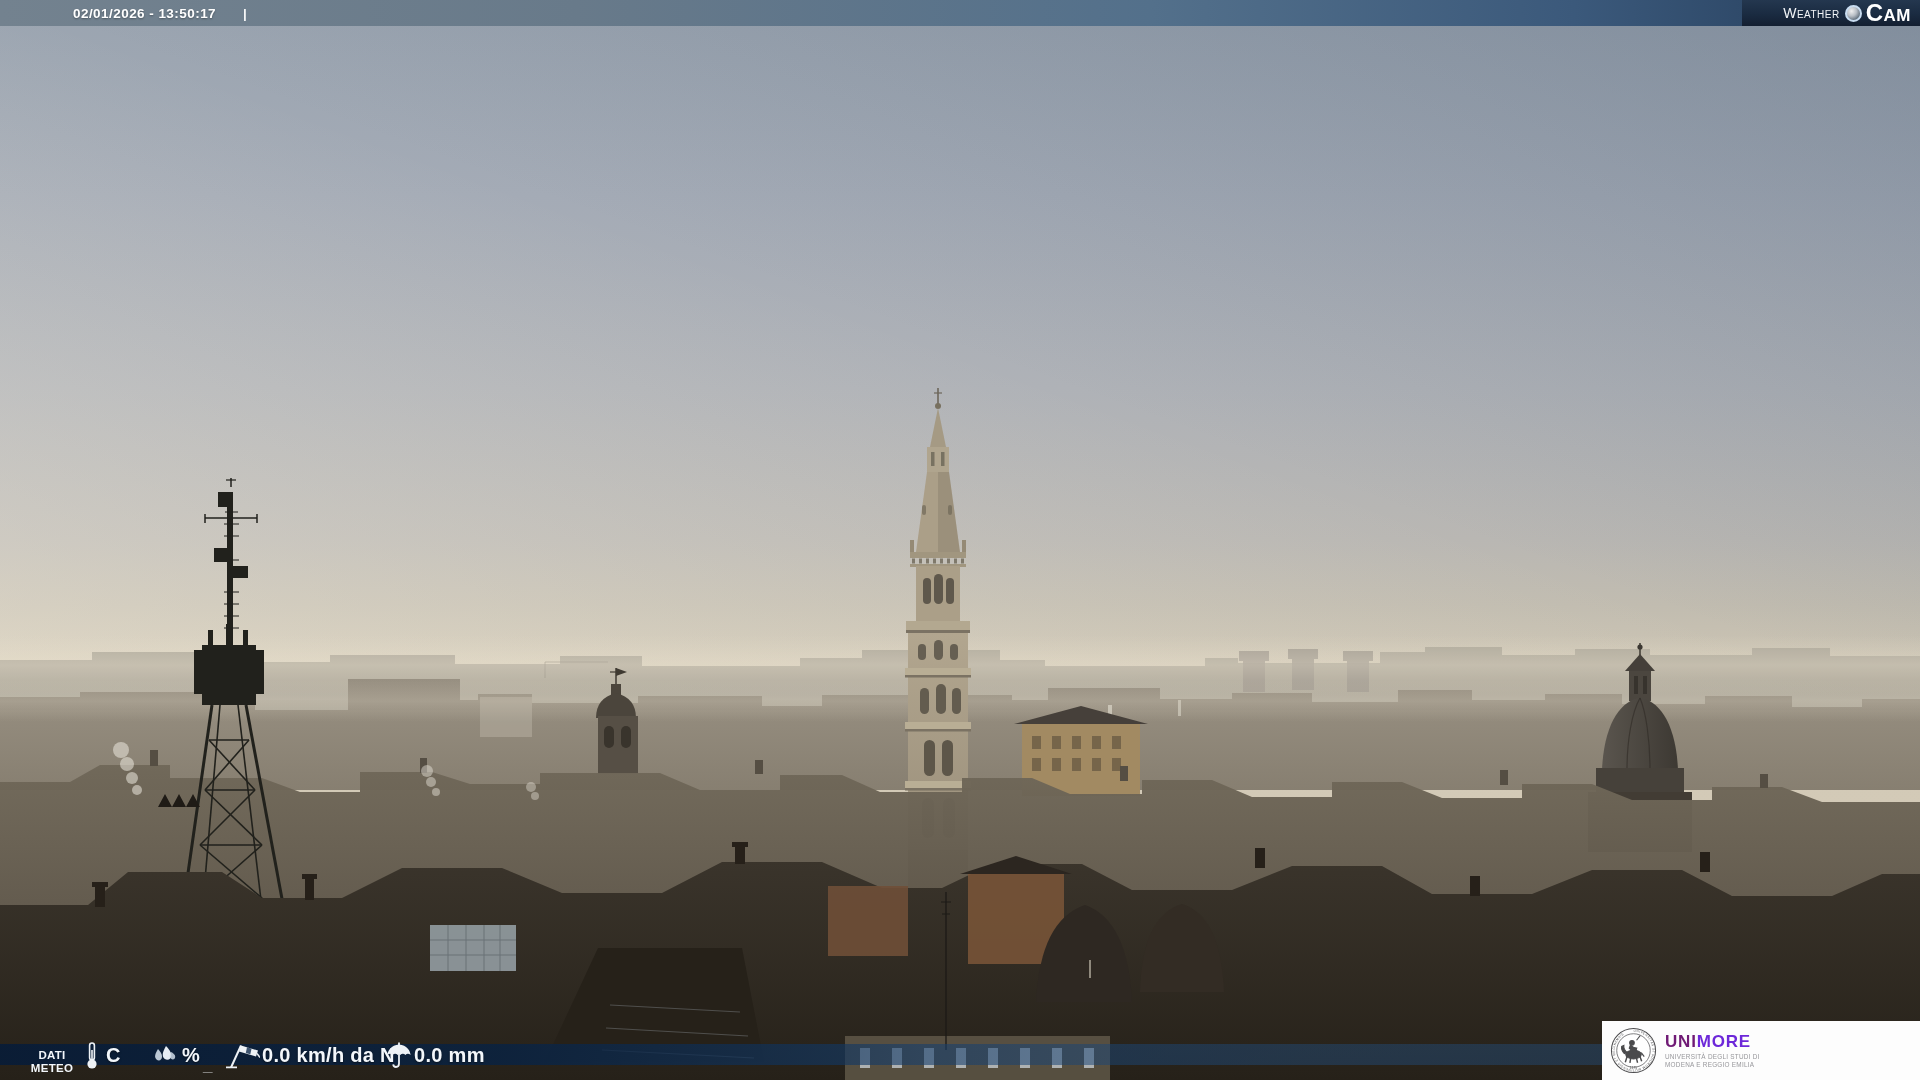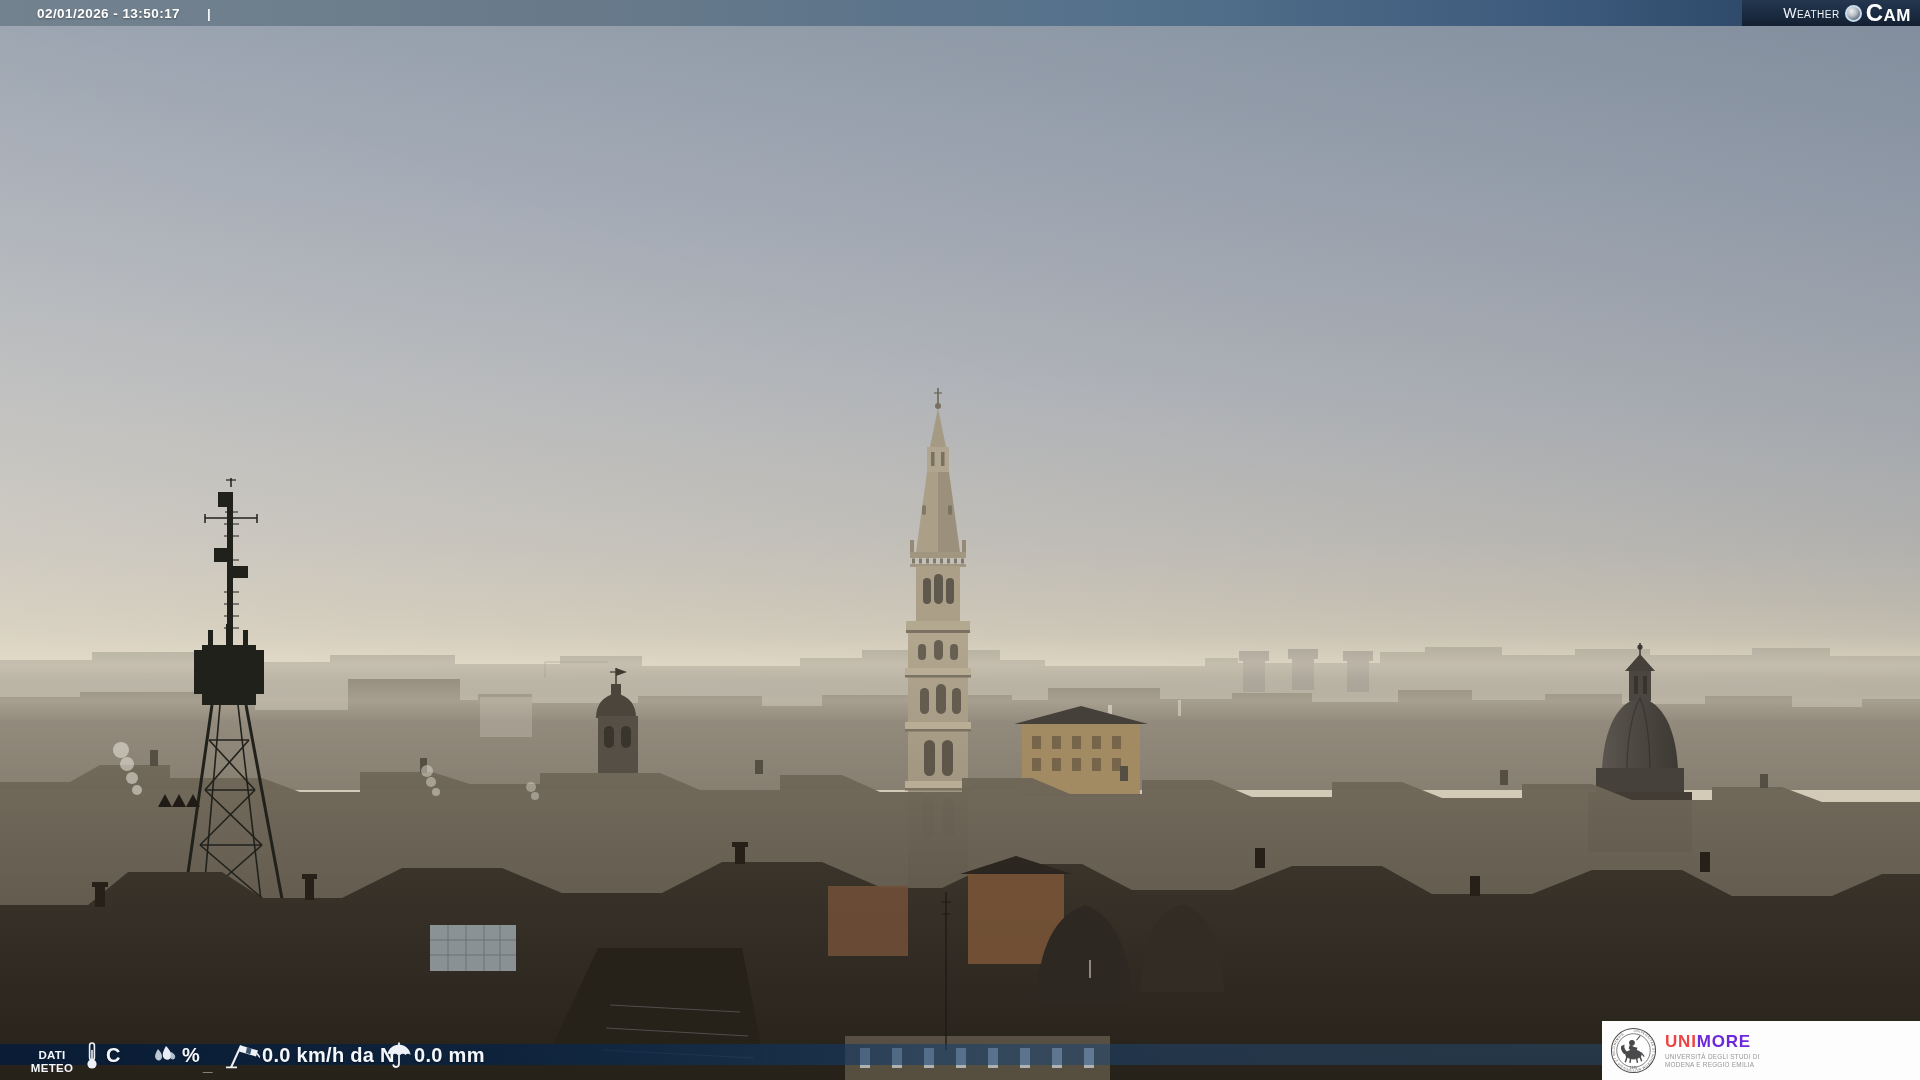--- a/index.html
+++ b/index.html
@@ -4,21 +4,21 @@
 <style>
   html,body{margin:0;padding:0;background:#000;}
   .stage{position:relative;width:1920px;height:1080px;overflow:hidden;
          font-family:"Liberation Sans",sans-serif;background:#b5b5b0;}
   .scene-svg{position:absolute;left:0;top:0;z-index:0;display:block;}
 
   
   .topbar{position:absolute;top:0;left:0;right:0;height:26px;z-index:5;
           display:flex;align-items:center;color:#fff;
           background:linear-gradient(90deg,#73828f 0%,#687a8a 30%,#53708b 60%,
-                     #3b597b 82%,#2b4564 94%,#223a52 100%);}
+                     #3b597b 82%,#2b4564 94%,#223a52 100%);padding-left:36px;}
   .ts,.bar-title{font-size:13.5px;font-weight:bold;letter-spacing:.45px;
           text-shadow:0 1px 2px rgba(0,0,0,.35);white-space:nowrap;}
   .ts{margin-left:37px;}
   .bar-sep{margin:0 27px;font-weight:bold;opacity:.95;font-size:13.5px;}
   .wc-logo{position:absolute;right:0;top:0;height:26px;width:178px;
           background:linear-gradient(180deg,#24374f 0%,#1a2b41 55%,#141f31 100%);
           display:flex;align-items:center;justify-content:flex-end;
           padding-right:9px;box-sizing:border-box;}
   .wc-weather{font-variant:small-caps;font-size:14px;letter-spacing:.5px;color:#f2f5f8;}
   .wc-ball{width:13px;height:13px;border-radius:50%;margin:0 4px 0 5px;
@@ -38,21 +38,21 @@
           white-space:nowrap;}
   .bb-icon{position:absolute;top:50%;transform:translateY(-50%);}
   .bb-dash{position:absolute;top:58%;font-size:17px;font-weight:bold;opacity:.65;}
 
   
   .uni-box{position:absolute;left:1602px;top:1021px;width:318px;height:59px;z-index:6;
           background:#fdfdfd;display:flex;align-items:center;padding:0 8px;
           box-sizing:border-box;}
   .uni-text{margin-left:8px;}
   .uni-word{font-size:17px;font-weight:bold;letter-spacing:.8px;line-height:17px;}
-  .uni-word .uni{color:#ef4444;}
+  .uni-word .uni{color:#701a75;}
   .uni-word .more{color:#6d28d9;}
   .uni-sub{margin-top:3px;font-size:6.4px;line-height:7.6px;color:#96969a;
           letter-spacing:.25px;}
   .obs-text{margin-left:11px;font-size:15.5px;line-height:19px;color:#7e7e81;}
 </style>
 </head>
 <body>
 
 <div class="stage">
 

